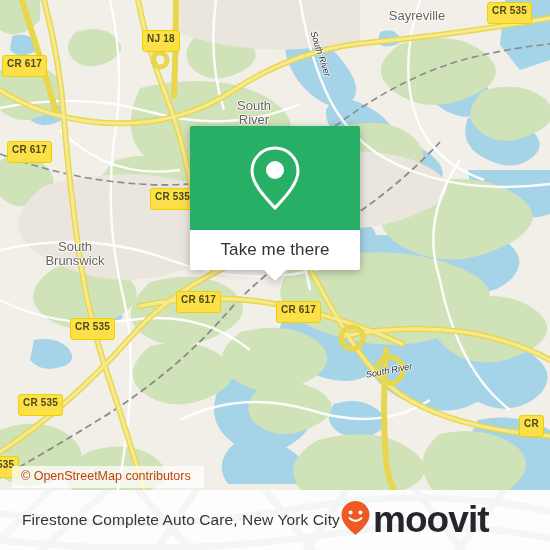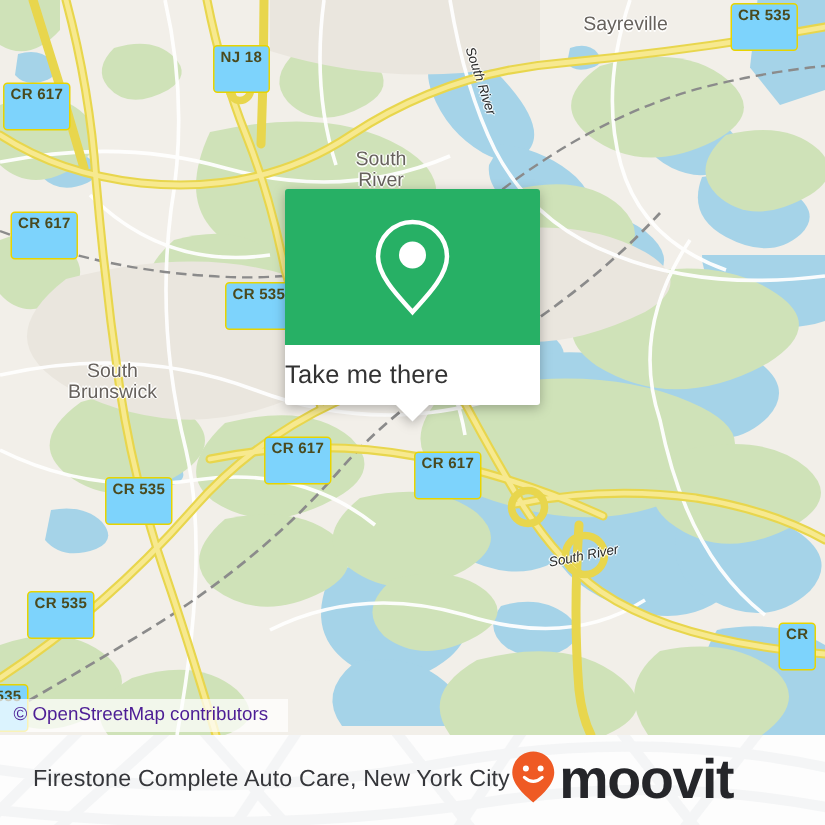--- a/index.html
+++ b/index.html
@@ -24,28 +24,28 @@
     height: 490px;
     overflow: hidden;
     background: #f2efe9;
     text-decoration: underline;
   }
   #map svg { display: block; }
 
   
   .shield {
     position: absolute;
-    background: #7dd3fc;
+    background: #fde047;
     border: 1.5px solid #e8d400;
     border-radius: 3px;
     color: #4a4a1e;
     font-size: 10px;
     font-weight: bold;
     line-height: 13px;
-    padding: 1px 4px 16px 4px;
+    padding: 1px 4px 6px 4px;
     letter-spacing: 0.2px;
     white-space: nowrap;
     box-sizing: border-box;
   }
 
   
   .place-label {
     position: absolute;
     color: #67625d;
     font-size: 13px;
@@ -88,21 +88,21 @@
     display: flex;
     align-items: center;
     justify-content: center;
     border-radius: 2px 2px 0 0;
   }
   #popup-body {
     background: #ffffff;
     height: 40px;
     display: flex;
     align-items: center;
-    justify-content: flex-start;
+    justify-content: center;
     border-radius: 0 0 2px 2px;
   }
   #popup-label {
     color: #333333;
     font-size: 17px;
     letter-spacing: .1px;
   }
   #popup-tail {
     position: absolute;
     left: 50%;
@@ -110,24 +110,24 @@
     margin-left: -11px;
     width: 0; height: 0;
     border-left: 11px solid transparent;
     border-right: 11px solid transparent;
     border-top: 11px solid #ffffff;
   }
 
   
   #attribution {
     position: absolute;
-    left: 0;
+    left: 12px;
     top: 466px;
     background: rgba(255,255,255,0.72);
-    color: #4c1d95;
+    color: #c2410c;
     font-size: 12.5px;
     line-height: 17px;
     padding: 2px 13px 3px 9px;
     z-index: 30;
     white-space: nowrap;
   }
 
   
   #bottom-bar {
     position: absolute;

